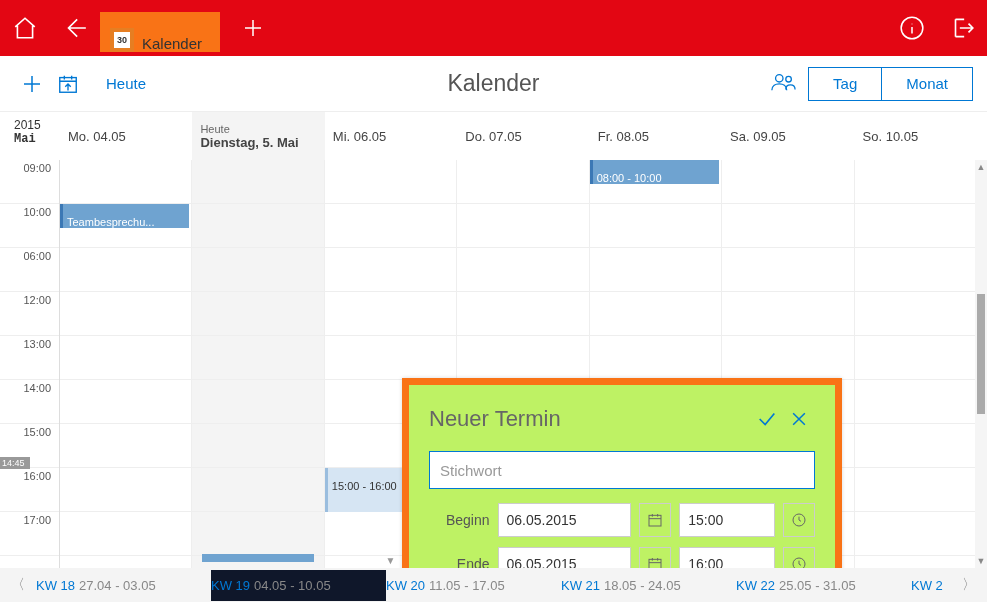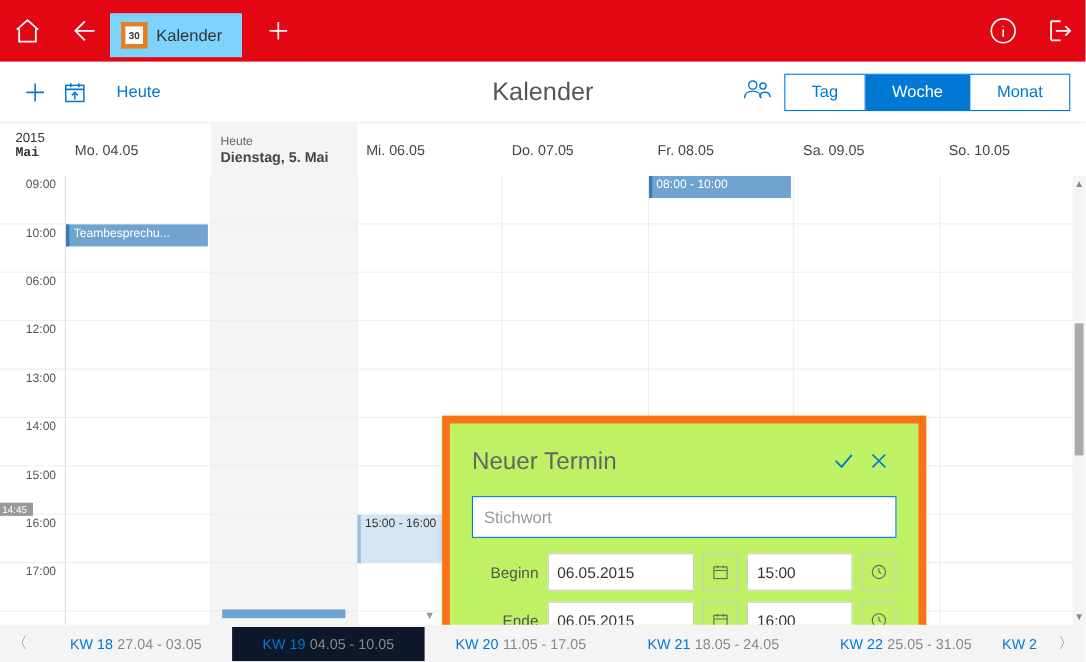--- a/index.html
+++ b/index.html
@@ -1,19 +1,19 @@
 <!DOCTYPE html>
 <html><head>
 <meta charset="utf-8">
 <style>
 * { margin:0; padding:0; box-sizing:border-box; font-family:"Segoe UI",Arial,sans-serif; }
 html,body { width:987px; height:602px; overflow:hidden; background:#fff; }
 .titlebar { height:56px; background:#e30613; display:flex; align-items:center; position:relative; }
 .tb-btn { width:50px; height:56px; display:flex; align-items:center; justify-content:center; cursor:pointer; }
-.tab { background:#7dd3fc; height:40px; margin-top:8px; padding:0 18px 0 10px; display:flex; align-items:center; gap:8px; }
+.tab { background:#f97316; height:40px; margin-top:8px; padding:0 18px 0 10px; display:flex; align-items:flex-end; gap:8px; }
 .tab-icon { width:24px; height:24px; background:#e67e22; border:2px solid #e67e22; display:flex; align-items:center; justify-content:center; }
 .tab-icon-inner { width:16px; height:16px; background:#fff; font-size:9px; font-weight:bold; color:#333; text-align:center; line-height:16px; }
 .tab-title { color:#333; font-size:15px; }
 .tb-right { margin-left:auto; display:flex; }
 .toolbar { height:56px; display:flex; align-items:center; padding:0 14px; border-bottom:1px solid #eee; }
 .tool-btn { width:36px; height:36px; display:flex; align-items:center; justify-content:center; cursor:pointer; color:#0078d4; }
 .today-link { color:#0078d4; font-size:15px; margin-left:20px; cursor:pointer; }
 .center-title { position:absolute; left:50%; transform:translateX(-50%); font-size:23px; color:#555; font-weight:300; }
 .tb-people { margin-left:auto; color:#0078d4; cursor:pointer; padding:0 12px; }
 .view-switch { display:flex; border:1px solid #0078d4; height:34px; }
@@ -28,31 +28,31 @@
 .dh-col.today { background:#f4f4f4; }
 .dh-col .label-top { font-size:11px; color:#666; }
 .dh-col.today .label-bottom { font-weight:bold; }
 .grid-wrap { position:relative; height:408px; overflow:hidden; }
 .grid { display:flex; height:100%; }
 .timecol { width:60px; border-right:1px solid #ddd; }
 .timeslot { height:44px; border-bottom:1px solid #eee; font-size:11px; color:#555; text-align:right; padding-right:8px; padding-top:2px; }
 .daycol { flex:1; border-right:1px solid #eee; position:relative; }
 .daycol.today { background:#f4f4f4; }
 .hourline { height:44px; border-bottom:1px solid #eee; }
-.event { position:absolute; left:0; right:2px; background:#6fa3d0; color:#fff; font-size:11px; padding:2px 4px; overflow:hidden; white-space:nowrap; text-overflow:ellipsis; border-left:3px solid #3b78b5; cursor:pointer; }
+.event { position:absolute; left:0; right:2px; background:#6fa3d0; color:#fff; font-size:11px; padding:12px 4px; overflow:hidden; white-space:nowrap; text-overflow:ellipsis; border-left:3px solid #3b78b5; cursor:pointer; }
 .event.light { background:#d6e5f3; color:#333; border-left:3px solid #9abdde; }
 .now-marker { position:absolute; left:0; width:30px; background:#999; color:#fff; font-size:9px; padding:1px 2px; }
 .scrollbar { position:absolute; right:0; top:0; width:12px; height:100%; background:#f5f5f5; }
 .sb-arrow { height:14px; color:#888; font-size:9px; text-align:center; line-height:14px; }
 .sb-track { position:absolute; top:14px; bottom:14px; right:2px; width:8px; }
 .sb-thumb { position:absolute; width:8px; background:#aaa; right:0; }
 .dropdown-arrow { position:absolute; bottom:2px; left:50%; transform:translateX(-50%); color:#999; font-size:10px; }
 .weekbar { height:34px; background:#f4f4f4; display:flex; align-items:center; }
 .wb-arrow { width:36px; text-align:center; color:#888; cursor:pointer; font-size:14px; }
-.wb-item { flex:1; text-align:center; font-size:13px; cursor:pointer; padding:8px 0; }
+.wb-item { flex:1; font-size:13px; cursor:pointer; padding:8px 0; }
 .wb-item .kw { color:#0078d4; }
 .wb-item .range { color:#888; margin-left:4px; }
 .wb-item.active { background:#0f172a; }
 .popup { position:absolute; left:402px; top:218px; width:440px; background:#bef264; border:7px solid #f97316; box-shadow:0 0 4px rgba(0,0,0,.15); padding:18px 20px 16px; }
 .popup::before { content:""; position:absolute; bottom:-10px; left:42px; border:10px solid transparent; border-top-color:#888; border-bottom:none; }
 .popup::after { content:""; position:absolute; bottom:-8px; left:43px; border:9px solid transparent; border-top-color:#fff; border-bottom:none; }
 .pop-hdr { display:flex; align-items:center; margin-bottom:16px; }
 .pop-title { font-size:22px; color:#666; font-weight:300; flex:1; }
 .pop-icobtn { width:32px; height:32px; display:flex; align-items:center; justify-content:center; color:#0078d4; cursor:pointer; }
 .pop-input { width:100%; height:38px; border:1px solid #0078d4; padding:0 10px; font-size:15px; color:#333; outline:none; margin-bottom:14px; }
@@ -122,21 +122,20 @@
   <div class="tb-people">
     <svg width="26" height="22" viewBox="0 0 28 22" fill="none" stroke="#0078d4" stroke-width="1.4">
         <circle cx="10" cy="7" r="4"></circle>
         <path d="M2 20 C2 15 6 13 10 13 C14 13 18 15 18 20"></path>
         <circle cx="20" cy="8" r="3"></circle>
         <path d="M17 19 C17 15 20 14 22 14 C25 14 27 16 27 19"></path>
       </svg>
   </div>
   <div class="view-switch">
     <div class="vs-btn">Tag</div>
-    <div class="vs-btn active">Woche</div>
     <div class="vs-btn">Monat</div>
   </div>
 </div>
 
 <div class="dayhdr">
   <div class="dh-year-month">
     <div class="year">2015</div>
     <div class="month">Mai</div>
   </div>
   <div class="dh-col">

